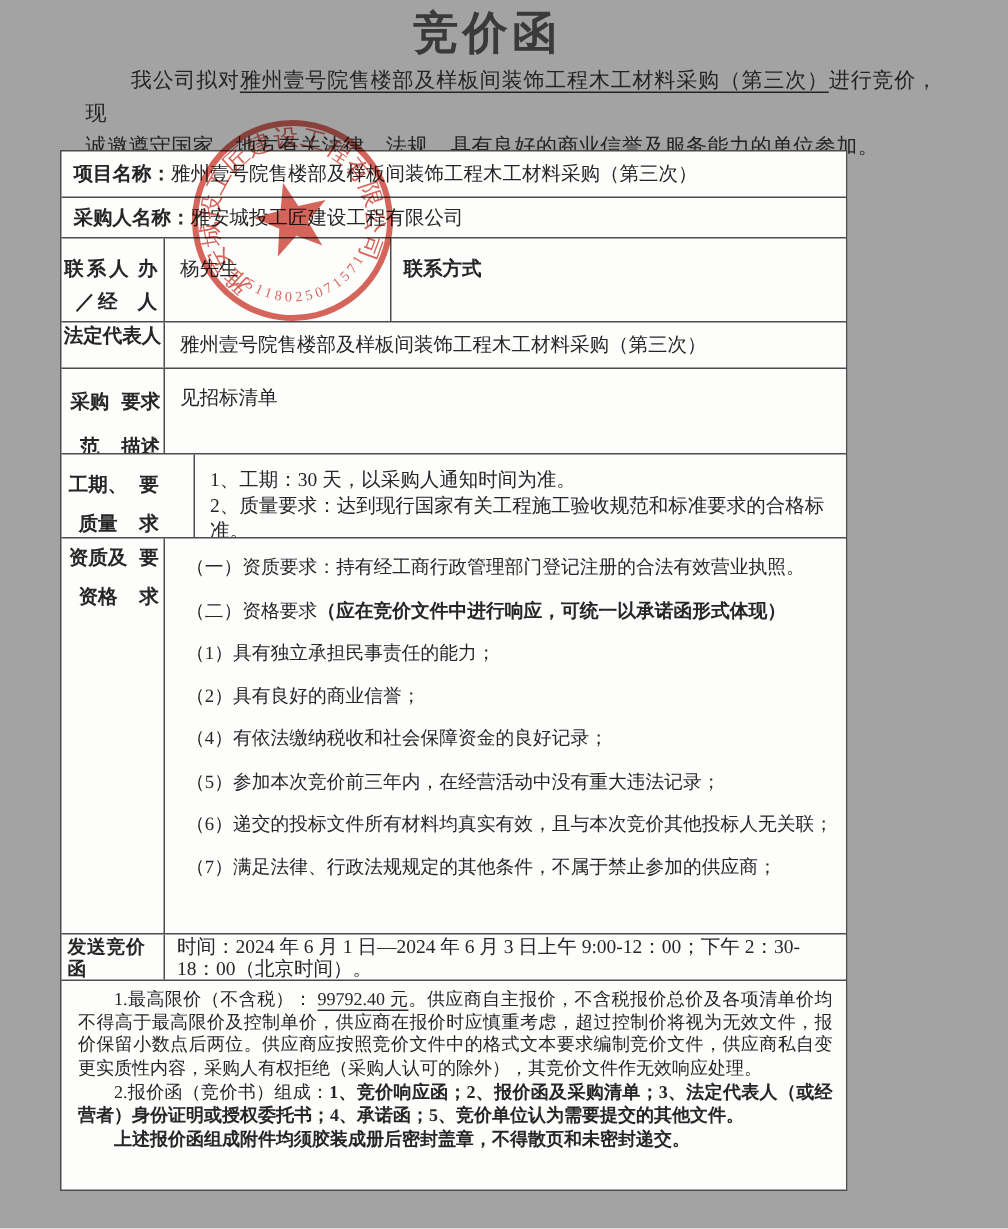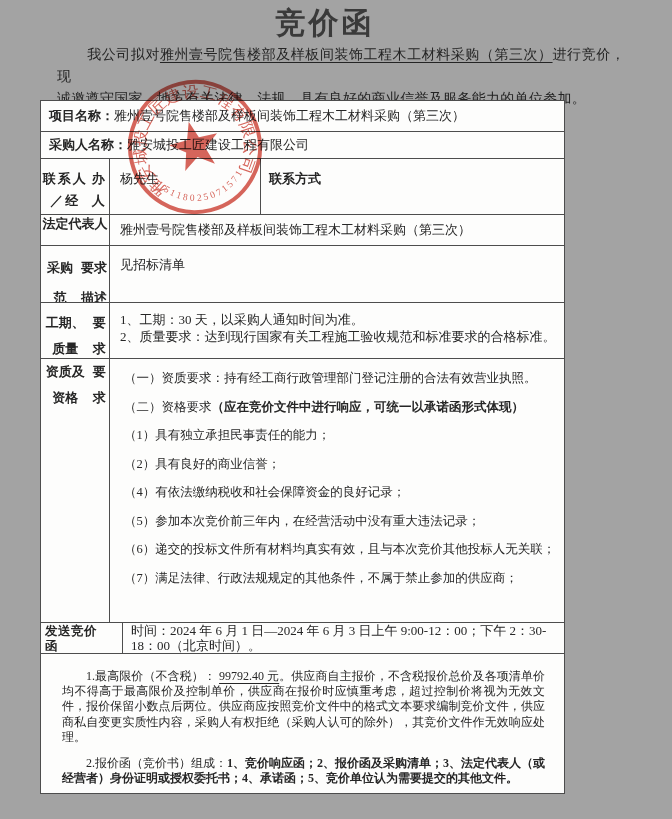--- a/index.html
+++ b/index.html
@@ -58,35 +58,35 @@
   .r4{height:31px;}
   .r4 .label{justify-content:center;}
   .r4 .content{display:flex;align-items:center;padding-left:10px;}
   
   .r5{height:57px;}
   .r5 .label{padding-top:7px;line-height:30px;}
   .r5 .content{padding:10px 0 0 10px;}
   
   .r6{height:56px;}
   .r6 .label{padding-top:7px;line-height:26px;}
-  .r6 .content{padding:8px 4px 0 10px;line-height:17px;}
+  .r6 .content{padding:8px 4px 0 10px;line-height:17px;margin-left:20px;}
   
   .r7{height:264px;}
   .r7 .label{justify-content:center;line-height:26px;}
   .r7 .content{padding:5px 4px 0 14px;font-size:12.5px;}
   .qline{line-height:28.5px;white-space:nowrap;}
   
   .r8{height:31px;}
   .r8 .label{font-size:12.5px;line-height:15px;text-align:left;padding:1px 0 0 4px;letter-spacing:.5px;}
-  .r8 .content{padding:1px 6px 0 8px;line-height:14.5px;margin-left:13px;}
+  .r8 .content{padding:1px 6px 0 8px;line-height:14.5px;}
   
   .r9{height:140px;}
   .r9 .label{justify-content:center;}
   .r9 .content{padding:4px 8px 0 10px;font-size:12px;line-height:15.2px;text-align:justify;}
-  .r9 p{margin:11px;text-indent:2em;}
+  .r9 p{margin:1px;text-indent:2em;}
   .r9 .p3{font-weight:bold;}
 
   
   .seal{
     position:absolute;left:123px;top:75px;width:144px;height:144px;
     opacity:.82;mix-blend-mode:multiply;pointer-events:none;
   }
   .seal text{font-family:"Liberation Serif","DejaVu Serif",serif;}
 </style>
 </head>

